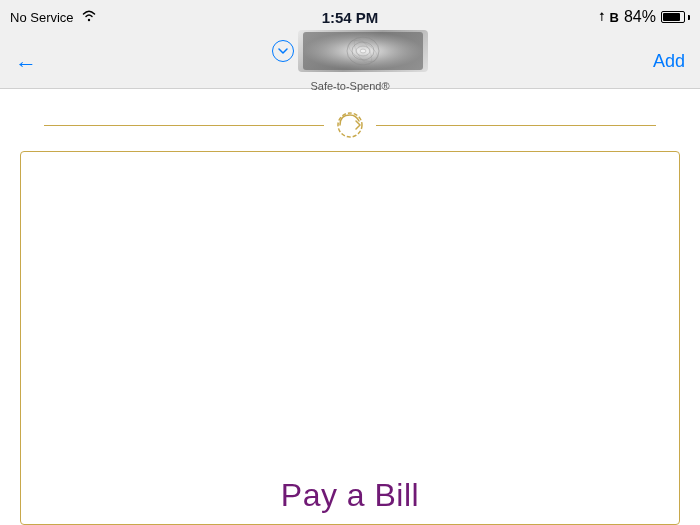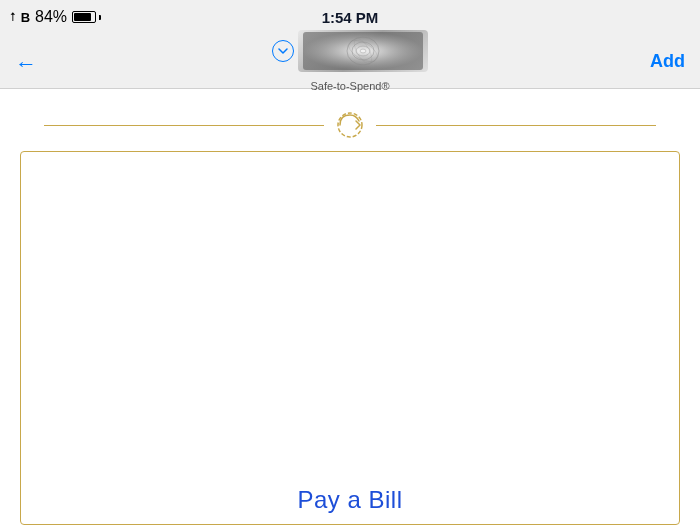--- a/index.html
+++ b/index.html
@@ -153,21 +153,21 @@
       font-size: 11px;
       color: #555;
       text-align: center;
     }
 
     .nav-add {
       position: absolute;
       right: 15px;
       color: #007aff;
       font-size: 18px;
-      font-weight: 700;
+      font-weight: 400;
       cursor: pointer;
     }
 
     
     .main-content {
       background: #fff;
       height: calc(525px - 34px - 55px);
       display: flex;
       flex-direction: column;
       align-items: center;
@@ -210,31 +210,43 @@
       border-radius: 4px;
       background: #fff;
       flex: 1;
       display: flex;
       align-items: flex-end;
       justify-content: center;
       padding-bottom: 10px;
     }
 
     .pay-bill-title {
-      font-size: 24px;
+      font-size: 32px;
       font-weight: 400;
-      color: #1d4ed8;
+      color: #701a75;
       text-align: left;
       letter-spacing: 0.5px;
     }
   </style>
 </head>
 <body>
 
 <div class="status-bar">
+  <div class="status-left">
+    <span>No Service</span>
+    <span style="font-size:16px;">
+      
+      <svg width="18" height="14" viewBox="0 0 18 14">
+        <path d="M9 11 Q9 11 9 11" fill="#000"></path>
+        <path d="M6 8.5 Q9 5.5 12 8.5" fill="none" stroke="#000" stroke-width="1.5" stroke-linecap="round"></path>
+        <path d="M3.5 6 Q9 0.5 14.5 6" fill="none" stroke="#000" stroke-width="1.5" stroke-linecap="round"></path>
+        <circle cx="9" cy="12" r="1.2" fill="#000"></circle>
+      </svg>
+    </span>
+  </div>
   <div class="status-center">1:54 PM</div>
   <div class="status-right">
     <span style="font-size:12px;">⭡</span>
     <span style="font-size:13px; font-weight:bold;">B</span>
     <span style="font-size:16px;">84%</span>
     <div class="battery-icon">
       <div class="battery-body">
         <div class="battery-fill"></div>
       </div>
       <div class="battery-tip"></div>

